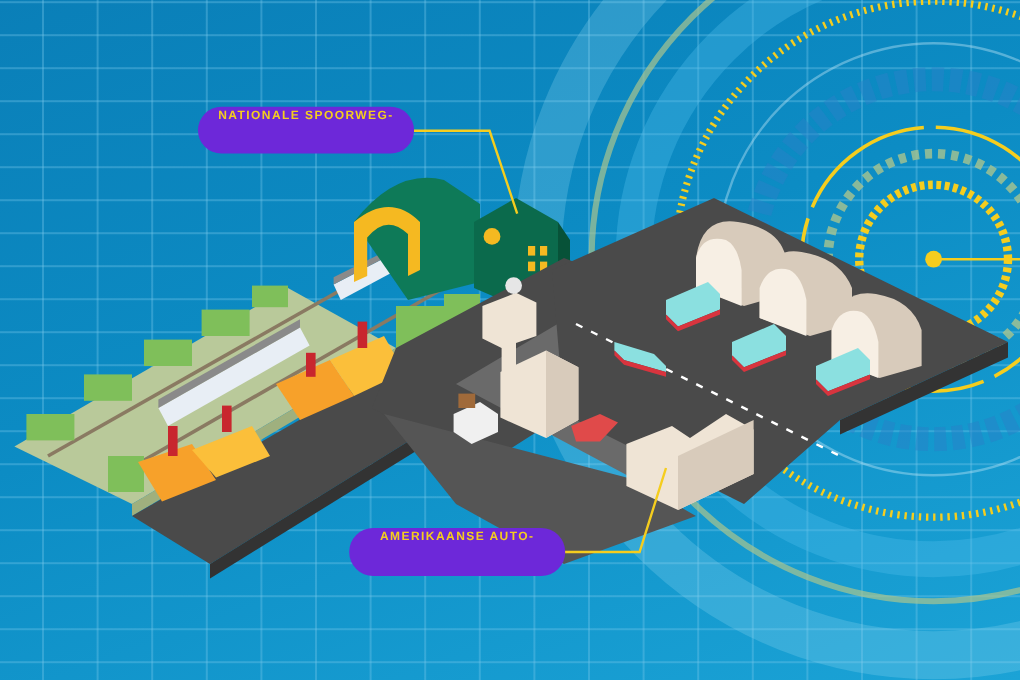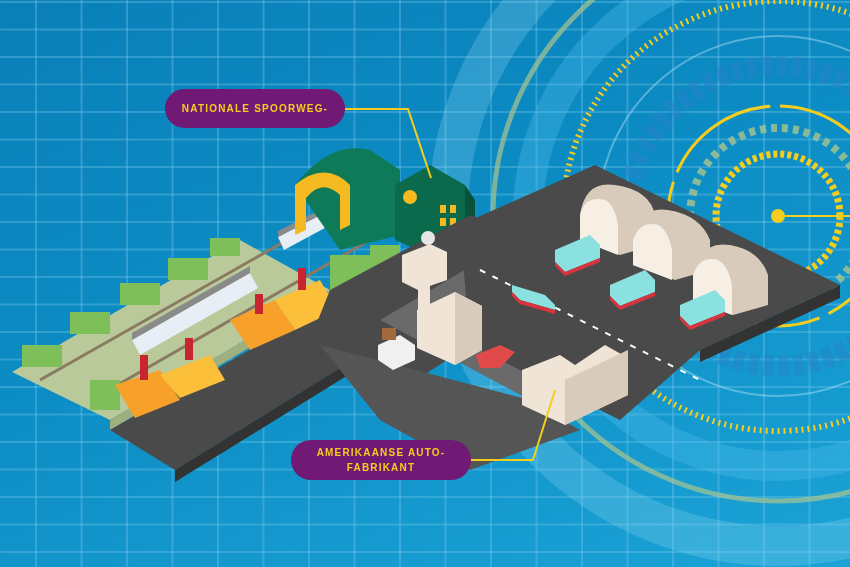--- a/index.html
+++ b/index.html
@@ -5,23 +5,23 @@
   html, body { margin: 0; padding: 0; }
   body { width: 850px; height: 567px; overflow: hidden; position: relative;
          background: linear-gradient(160deg, #0a7fb8 0%, #0c8cc4 45%, #1ba3d6 100%);
          font-family: "Liberation Sans", sans-serif; }
   .grid { position: absolute; inset: 0;
           background-image:
             linear-gradient(to right, rgba(120,200,235,0.35) 2px, transparent 2px),
             linear-gradient(to bottom, rgba(120,200,235,0.35) 2px, transparent 2px);
           background-size: 45.5px 27.5px; background-position: 35px 1px; }
   svg.scene { position: absolute; left: 0; top: 0; }
-  .pill { position: absolute; background: #701a75; border-radius: 20px;
+  .pill { position: absolute; background: #6d28d9; border-radius: 20px;
           color: #f5cd1e; font-weight: bold; font-size: 10px; letter-spacing: 1.2px;
-          text-align: center; line-height: 15px; display: flex; flex-direction: column;
+          text-align: center; line-height: 15px; display: flex; flex-direction: row;
           justify-content: center; box-sizing: border-box; }
 </style>
 </head>
 <body>
 
 <div class="grid"></div>
 
 <svg class="scene" width="850" height="567" viewBox="0 0 850 567">
 
   <g fill="none">
@@ -153,14 +153,13 @@
     <polyline points="470,460 533,460 555,390"></polyline>
   </g>
 </svg>
 
 <div class="pill" style="left:165px; top:89px; width:180px; height:39px;">
   <span>NATIONALE SPOORWEG-</span>
 </div>
 
 <div class="pill" style="left:291px; top:440px; width:180px; height:40px;">
   <span>AMERIKAANSE AUTO-</span>
-  <span>FABRIKANT</span>
 </div>
 
 </body></html>

